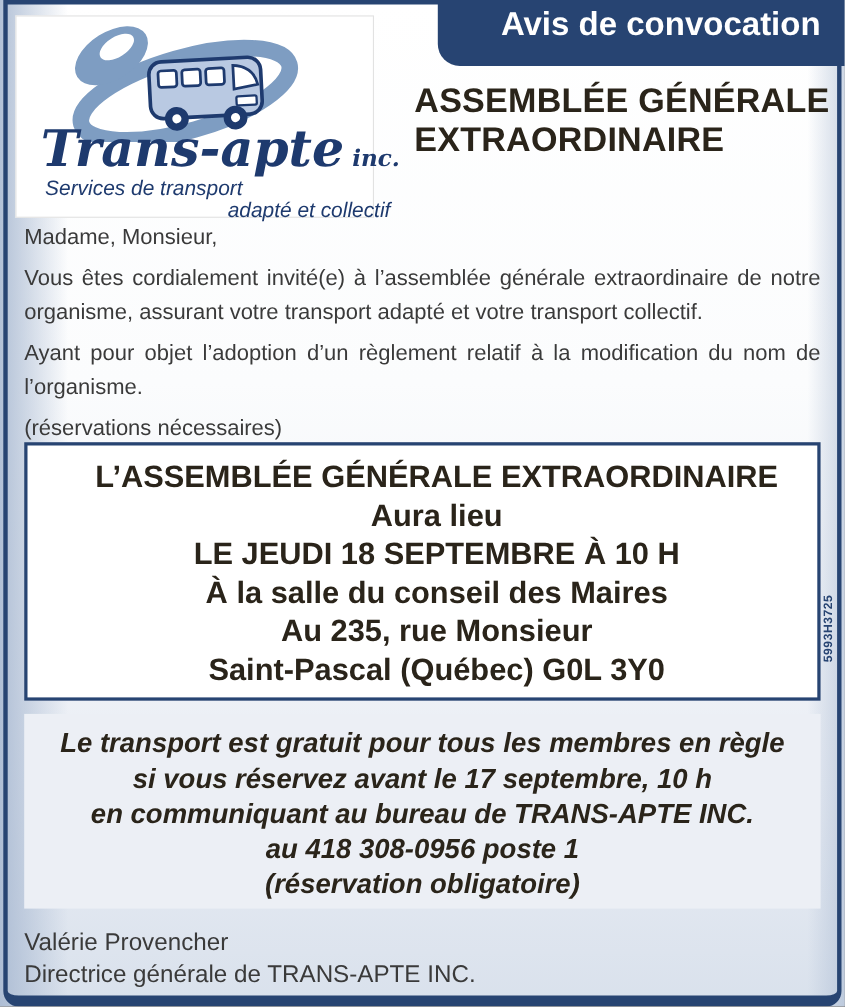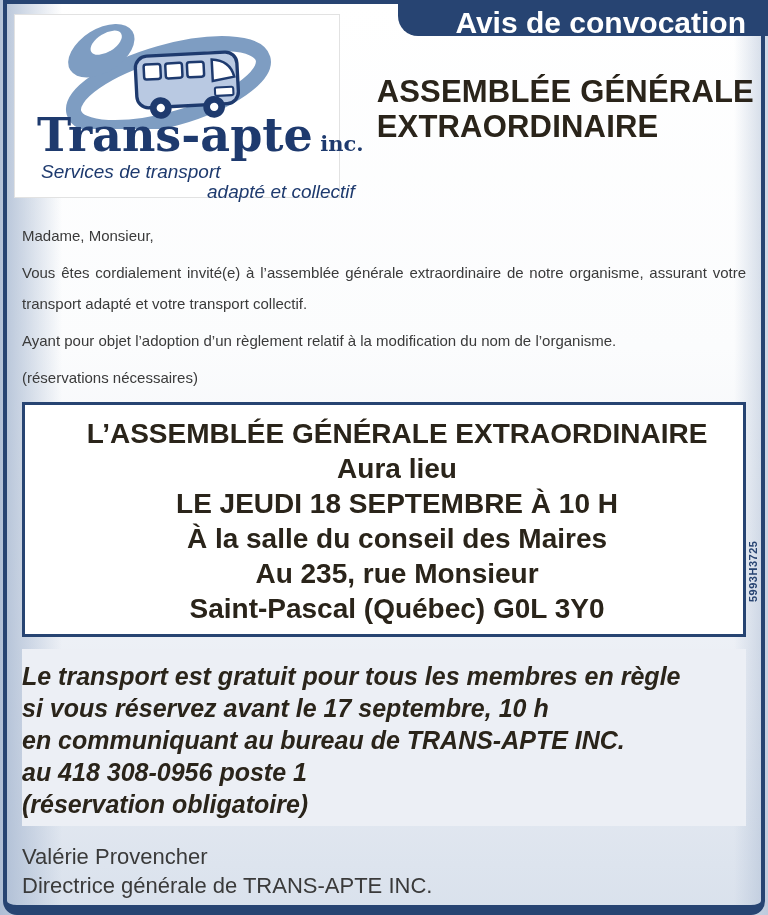--- a/index.html
+++ b/index.html
@@ -12,70 +12,70 @@
       linear-gradient(180deg, #ffffff 0%, #fbfcfd 38%, #e9edf4 78%, #d9e1ec 100%);
   }
   .frame{
     position:absolute;left:3px;top:0;right:3px;bottom:0;
     border-style:solid;border-color:#274472;
     border-width:4px 4px 10px 4px;
     border-radius:0 0 14px 14px;
     pointer-events:none;
   }
   .banner{
-    position:absolute;top:0;left:398px;right:0;height:36px;
+    position:absolute;top:0;left:398px;right:0;height:60px;
     background:#274472;border-bottom-left-radius:20px;
     color:#ffffff;font-weight:bold;font-size:30px;line-height:46px;
     text-align:right;padding-right:22px;box-sizing:border-box;
     z-index:3;
   }
   .logo-box{
     position:absolute;left:14px;top:14px;width:326px;height:184px;
     background:#ffffff;border:1px solid #e2e2e2;box-sizing:border-box;z-index:2;
   }
   .logo-art{position:absolute;left:28px;top:4px;width:250px;height:110px;}
   .logo-line{
     position:absolute;left:22px;top:96px;width:300px;
-    font-family:"DejaVu Serif",serif;font-weight:bold;
+    font-family:"DejaVu Serif",serif;font-style:italic;font-weight:bold;
     color:#1e3a6e;font-size:46px;line-height:48px;white-space:nowrap;
   }
   .logo-inc{font-size:21px;}
   .logo-tag1,.logo-tag2{
     font-style:italic;color:#1e3a6e;font-size:19px;line-height:22px;
     position:absolute;white-space:nowrap;
   }
   .logo-tag1{left:26px;top:146px;}
   .logo-tag2{left:192px;top:166px;}
   .title{
     position:absolute;right:14px;top:74px;
     font-weight:bold;font-size:31px;line-height:35px;color:#2a241a;
     letter-spacing:.2px;z-index:1;
   }
   .body-text{
-    position:absolute;left:22px;top:220px;width:724px;
-    color:#3a3a3a;font-size:15px;line-height:31px;
+    position:absolute;left:22px;top:201px;width:724px;
+    color:#3a3a3a;font-size:20px;line-height:31px;
   }
   .body-text p{margin:0 0 6px 0;}
   .body-text p.just{text-align:justify;}
   .meeting-box{
     position:absolute;left:22px;top:402px;width:724px;height:235px;
     box-sizing:border-box;background:#ffffff;border:3px solid #274472;
     text-align:center;color:#2a241a;font-weight:bold;
     font-size:28px;line-height:35px;padding-top:11px;padding-left:26px;
   }
   .side-code{
     position:absolute;left:723px;top:564px;width:62px;height:14px;
     transform:rotate(-90deg);transform-origin:center;
     font-size:11px;font-weight:bold;color:#274472;letter-spacing:.5px;
     white-space:nowrap;
   }
   .transport-box{
     position:absolute;left:22px;top:649px;width:724px;height:177px;
     box-sizing:border-box;background:#eceff5;
-    text-align:left;color:#2a241a;font-weight:bold;font-style:italic;
+    text-align:center;color:#2a241a;font-weight:bold;font-style:italic;
     font-size:25px;line-height:32px;padding-top:11px;
   }
   .signature{
     position:absolute;left:22px;top:842px;
     color:#3a3a3a;font-size:22px;line-height:29px;
   }
 </style>
 </head>
 <body>
 

